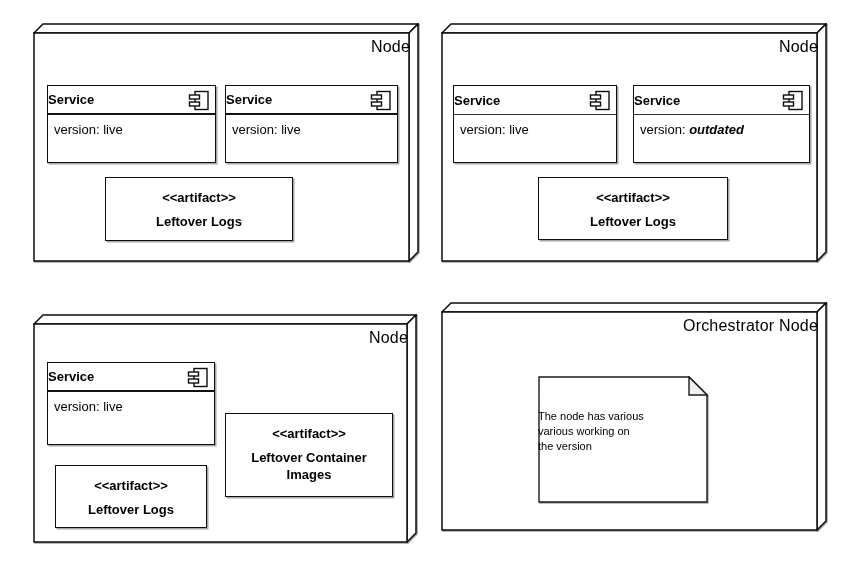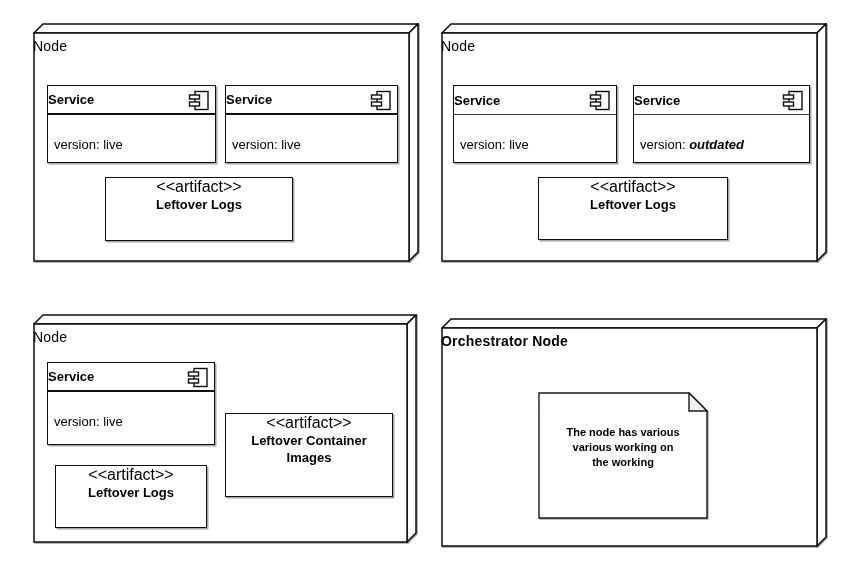--- a/index.html
+++ b/index.html
@@ -3,45 +3,45 @@
 <meta charset="utf-8">
 <style>
   * { margin:0; padding:0; box-sizing:border-box; }
   html,body { width:859px; height:566px; background:#ffffff;
     font-family:"Liberation Sans", sans-serif; color:#000; overflow:hidden; }
   .canvas { position:absolute; left:0; top:0; width:859px; height:566px; background:#fff; }
 
   .node { position:absolute; }
   .node-3d { position:absolute; left:0; top:-9px; filter:drop-shadow(1.5px 1.5px 0 rgba(130,130,130,.75)); }
   .node-3d polygon, .node-3d rect { fill:#fff; stroke:#0d0d0d; stroke-width:1.5; }
-  .node-title { position:absolute; top:6px; left:0; width:100%; text-align:left;
-    font-size:14px; letter-spacing:.2px; }
+  .node-title { position:absolute; top:6px; left:0; width:100%; text-align:right;
+    font-size:16px; letter-spacing:.2px; }
 
   .box { position:absolute; background:#fff; border:1.5px solid #0d0d0d;
     box-shadow:1.5px 1.5px 0 rgba(130,130,130,.7); }
 
   .service-header { position:relative; height:29px; display:flex; align-items:center;
     justify-content:flex-start; border-bottom:2.5px solid #111; }
   .service.thin .service-header { border-bottom-width:1px; border-bottom-color:#333; }
   .service-name { font-weight:bold; font-size:13px; }
   .component-icon { position:absolute; right:5px; top:4px; }
   .component-icon rect { fill:#fff; stroke:#0d0d0d; stroke-width:1.4; }
-  .service-body { padding:22px 6px; font-size:13px; white-space:nowrap; }
+  .service-body { padding:7px 6px; font-size:13px; white-space:nowrap; }
   .version-value.bold { font-weight:bold;font-style:italic; }
 
   .artifact { display:flex; flex-direction:column; align-items:center; text-align:center; }
-  .artifact-stereotype { font-size:16px; margin-top:0; }
-  .artifact-name { font-size:13px; font-weight:bold; margin-top:0; line-height:17px; padding:0 6px; }
+  .artifact-stereotype { font-size:13px; margin-top:12px;font-weight:bold; }
+  .artifact-name { font-size:13px; font-weight:bold; margin-top:8px; line-height:17px; padding:0 6px; }
 
   .note { position:absolute; }
   .note-shape { position:absolute; left:0; top:0; filter:drop-shadow(1.5px 1.5px 0 rgba(130,130,130,.7)); }
   .note-shape path { stroke:#1a1a1a; stroke-width:1.4; }
   .note-body { fill:#fff; }
   .note-fold { fill:#f0f0f0; }
-  .note-text { position:absolute; left:0; top:33px; width:100%; text-align:center;
+  .note-text { position:absolute; left:0; top:33px; width:100%; 
     font-size:11px; line-height:15px; }
 </style>
 </head>
 <body>
 
 <div class="canvas">
 
   <div class="node" style="left:33px; top:32px; width:377px; height:230px;">
     <svg class="node-3d" width="386" height="239" viewBox="0 0 386 239">
       <polygon points="1,10 10,1 385,1 376,10"></polygon>
@@ -157,34 +157,34 @@
       <div class="artifact-stereotype">&lt;&lt;artifact&gt;&gt;</div>
       <div class="artifact-name">Leftover Container Images</div>
     </div>
 
     <div class="box artifact" style="left:22px; top:142px; width:152px; height:63px;">
       <div class="artifact-stereotype">&lt;&lt;artifact&gt;&gt;</div>
       <div class="artifact-name">Leftover Logs</div>
     </div>
   </div>
 
-  <div class="node" style="left:441px; top:327px; width:377px; height:220px;font-weight:bold;">
+  <div class="node" style="left:441px; top:311px; width:377px; height:220px;">
     <svg class="node-3d" width="386" height="229" viewBox="0 0 386 229">
       <polygon points="1,10 10,1 385,1 376,10"></polygon>
       <polygon points="376,10 385,1 385,219 376,228"></polygon>
       <rect x="1" y="10" width="375" height="218"></rect>
     </svg>
     <div class="node-title">Orchestrator Node</div>
 
     <div class="note" style="left:97px; top:65px; width:170px; height:127px;">
       <svg class="note-shape" width="170" height="127" viewBox="0 0 170 127">
         <path class="note-body" d="M1,1 H151 L169,19 V126 H1 Z"></path>
         <path class="note-fold" d="M151,1 V19 H169 Z"></path>
       </svg>
       <div class="note-text">
         <div>The node has various</div>
         <div>various working on</div>
-        <div>the working</div>
+        <div>the version</div>
       </div>
     </div>
   </div>
 
 </div>
 
 </body></html>

